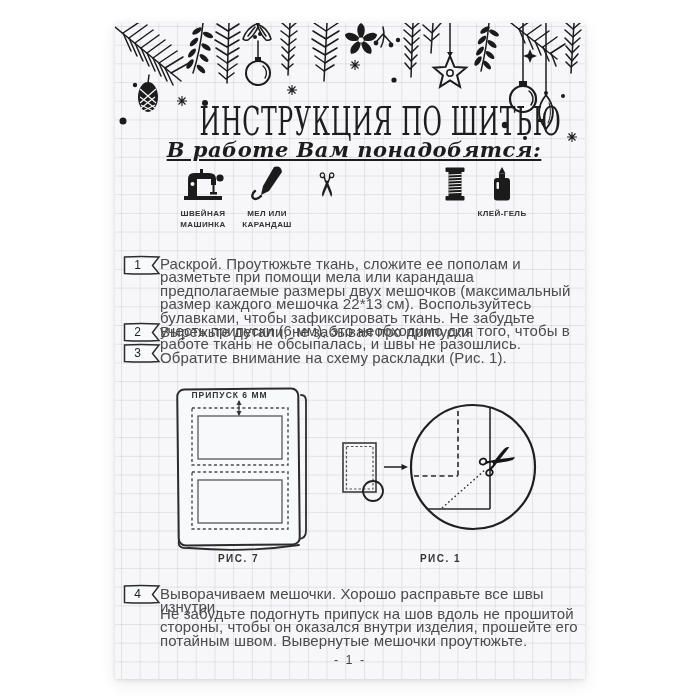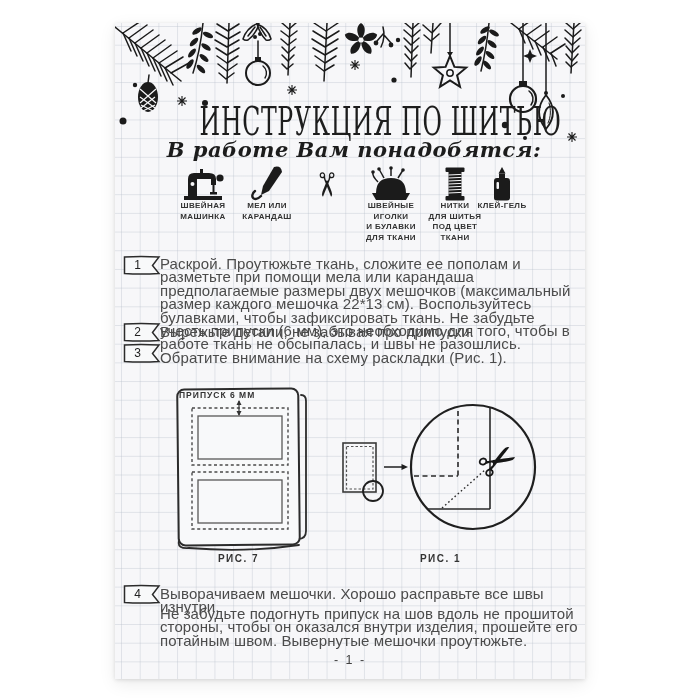--- a/index.html
+++ b/index.html
@@ -18,38 +18,38 @@
   }
   .hdr-svg{position:absolute;left:0;top:0;width:470px;height:150px;}
   .page-title{
     position:absolute;left:0;right:0;top:77px;text-align:center;
     font-family:"DejaVu Serif",serif;font-size:37px;font-weight:400;color:#1d1d1d;
     transform:scale(.64,1.04);white-space:nowrap;letter-spacing:1px;
   }
   .page-subtitle{
     position:absolute;left:8px;right:0;top:114px;text-align:center;
     font-family:"DejaVu Serif",serif;font-style:italic;font-weight:600;
-    font-size:21px;color:#1c1c1c;letter-spacing:.5px;white-space:nowrap;
+    font-size:21px;color:#1c1c1c;letter-spacing:.5px;white-space:nowrap;text-decoration:underline;
   }
   .tool{position:absolute;top:141px;width:64px;text-align:center;}
   .tool-iconbox{height:37px;display:flex;align-items:flex-end;justify-content:center;}
   .tool-iconbox svg{display:block;}
   .scissors-glyph{display:inline-block;font-family:"DejaVu Sans",sans-serif;
     font-size:33px;line-height:33px;color:#1c1c1c;transform:rotate(90deg);}
   .tool-label{
-    margin-top:0;font-size:8px;line-height:10.5px;letter-spacing:.4px;
+    margin-top:8px;font-size:8px;line-height:10.5px;letter-spacing:.4px;
     color:#333;white-space:pre-line;font-weight:bold;
   }
   .step-flag{position:absolute;left:8px;width:38px;height:20px;}
   .flag-num{position:absolute;left:0;top:3px;width:29px;text-align:center;
     font-size:12px;color:#222;}
   .step-text{position:absolute;left:45px;font-size:15px;line-height:13.4px;
     color:#4b4b4b;letter-spacing:.1px;}
   .fig-svg{position:absolute;left:0;top:358px;width:470px;height:200px;}
-  .allowance{position:absolute;left:64px;top:367px;width:121px;
+  .allowance{position:absolute;left:54px;top:367px;width:121px;text-align:center;
     font-size:8.5px;letter-spacing:1px;color:#333;font-weight:bold;}
   .fig-caption{position:absolute;top:530px;width:121px;text-align:center;
     font-size:10px;letter-spacing:1.5px;color:#333;font-weight:bold;}
   .pagenum{position:absolute;left:0;right:0;top:630px;text-align:center;
     font-size:12.5px;letter-spacing:2px;color:#3f3f3f;}
   .ink-stroke{stroke:#1b1b1b;stroke-width:1.5;stroke-linecap:round;fill:none;}
   .ink-fill{fill:#1b1b1b;}
 </style>
 </head>
 <body>
@@ -222,68 +222,40 @@
     <div class="tool-label">МЕЛ ИЛИ
 КАРАНДАШ</div>
   </div>
 
   <div class="tool" style="left:180px">
     <div class="tool-iconbox">
       <span class="scissors-glyph">✂</span>
     </div>
   </div>
 
-  <div class="tool" style="left:244px">
-    <div class="tool-iconbox">
-      <svg width="42" height="35" viewBox="0 0 42 35">
-        <g stroke="#1c1c1c" stroke-width="1.5" fill="none">
-          <line x1="14" y1="12" x2="9" y2="3"></line>
-            <line x1="21" y1="10" x2="21" y2="2"></line>
-          <line x1="28" y1="12" x2="33" y2="4"></line>
-            <path d="M8,16 C4,12 2,9 3,6"></path>
-        </g>
-        <g class="ink-fill">
-          <circle cx="9" cy="3" r="1.8"></circle>
-            <circle cx="21" cy="2" r="1.8"></circle>
-          <circle cx="33" cy="4" r="1.8"></circle>
-            <circle cx="3" cy="6" r="1.8"></circle>
-          <path d="M6,27 Q6,12 21,12 Q36,12 36,27 Z"></path>
-          <path d="M2,27 H40 L36,34 H6 Z"></path>
-        </g>
-      </svg>
-    </div>
-    <div class="tool-label">ШВЕЙНЫЕ
-ИГОЛКИ
-И БУЛАВКИ
-ДЛЯ ТКАНИ</div>
-  </div>
 
   <div class="tool" style="left:308px">
     <div class="tool-iconbox">
       <svg width="20" height="34" viewBox="0 0 20 34">
         <g class="ink-fill">
           <rect x="0.5" y="0.5" width="19" height="4.5" rx="1"></rect>
           <rect x="0.5" y="29" width="19" height="4.5" rx="1"></rect>
           <rect x="3.5" y="5" width="13" height="24"></rect>
         </g>
         <g stroke="#f7f7f9" stroke-width="1">
           <line x1="3.5" y1="8" x2="16.5" y2="7.4"></line>
             <line x1="3.5" y1="11" x2="16.5" y2="10.4"></line>
           <line x1="3.5" y1="14" x2="16.5" y2="13.4"></line>
             <line x1="3.5" y1="17" x2="16.5" y2="16.4"></line>
           <line x1="3.5" y1="20" x2="16.5" y2="19.4"></line>
             <line x1="3.5" y1="23" x2="16.5" y2="22.4"></line>
           <line x1="3.5" y1="26" x2="16.5" y2="25.4"></line>
         </g>
       </svg>
     </div>
-    <div class="tool-label">НИТКИ
-ДЛЯ ШИТЬЯ
-ПОД ЦВЕТ
-ТКАНИ</div>
   </div>
 
   <div class="tool" style="left:355px">
     <div class="tool-iconbox">
       <svg width="22" height="34" viewBox="0 0 22 34">
         <g class="ink-fill">
           <path d="M11,0 L14.5,6.5 H7.5 Z"></path>
           <rect x="8" y="6.5" width="6" height="4.5"></rect>
           <path d="M6,11 H16 Q19,11 19,14 V31 Q19,33.5 16,33.5 H6 Q3,33.5 3,31 V14 Q3,11 6,11 Z"></path>
         </g>

